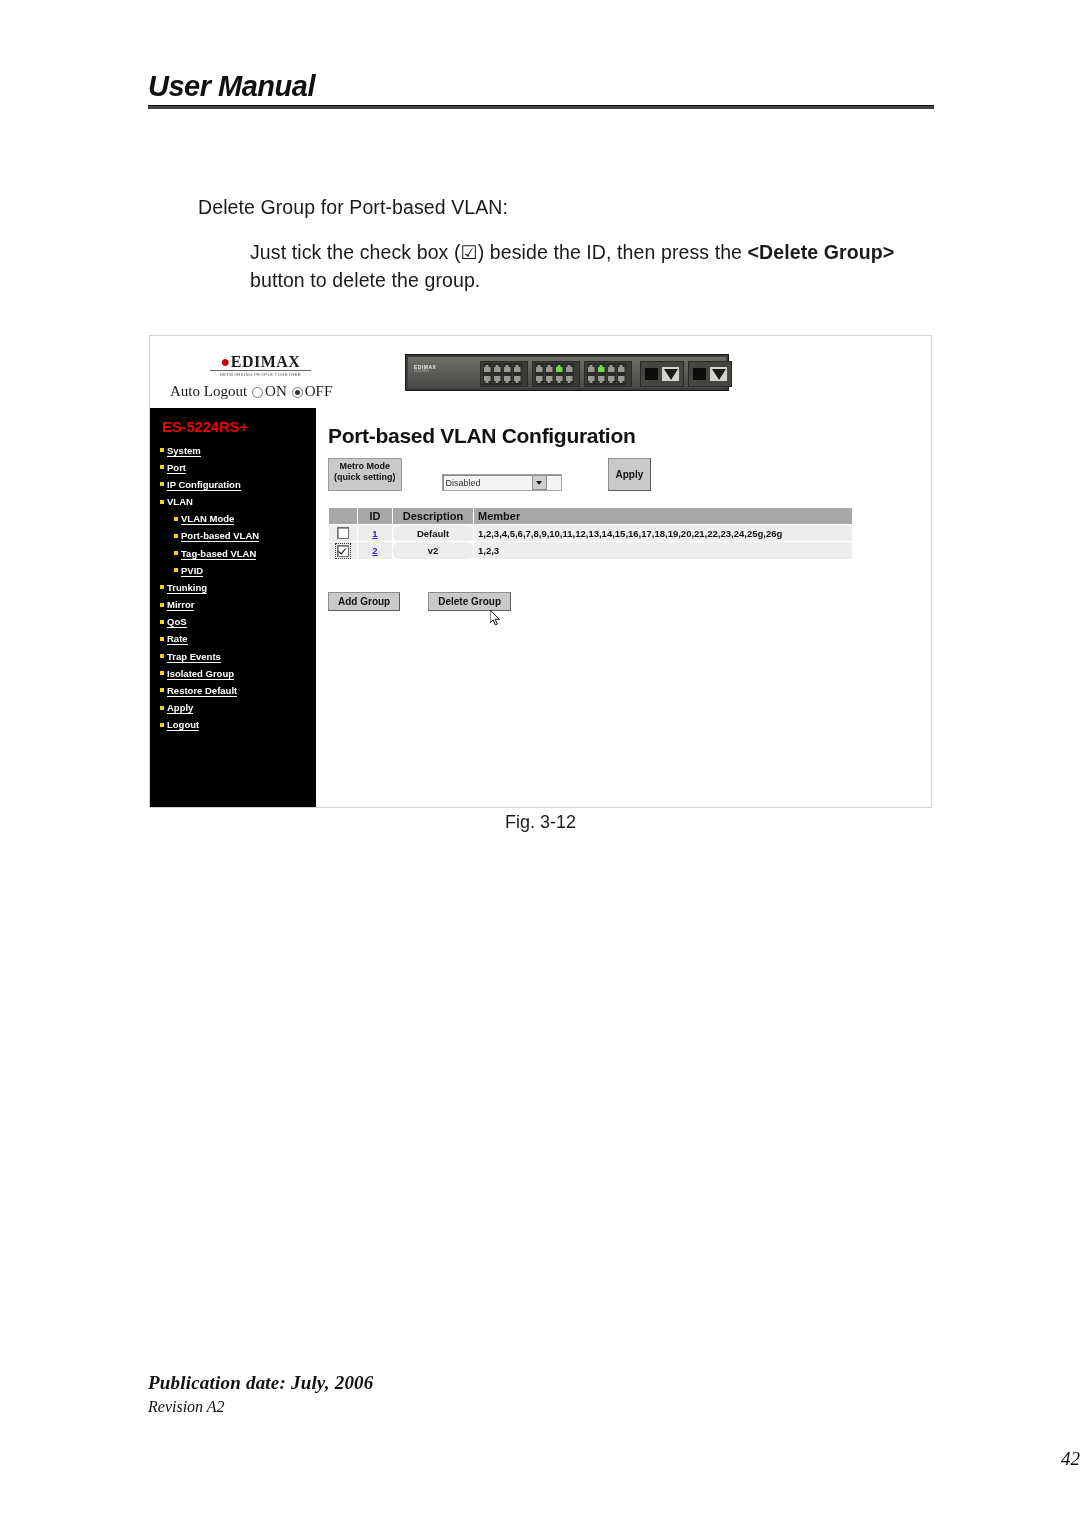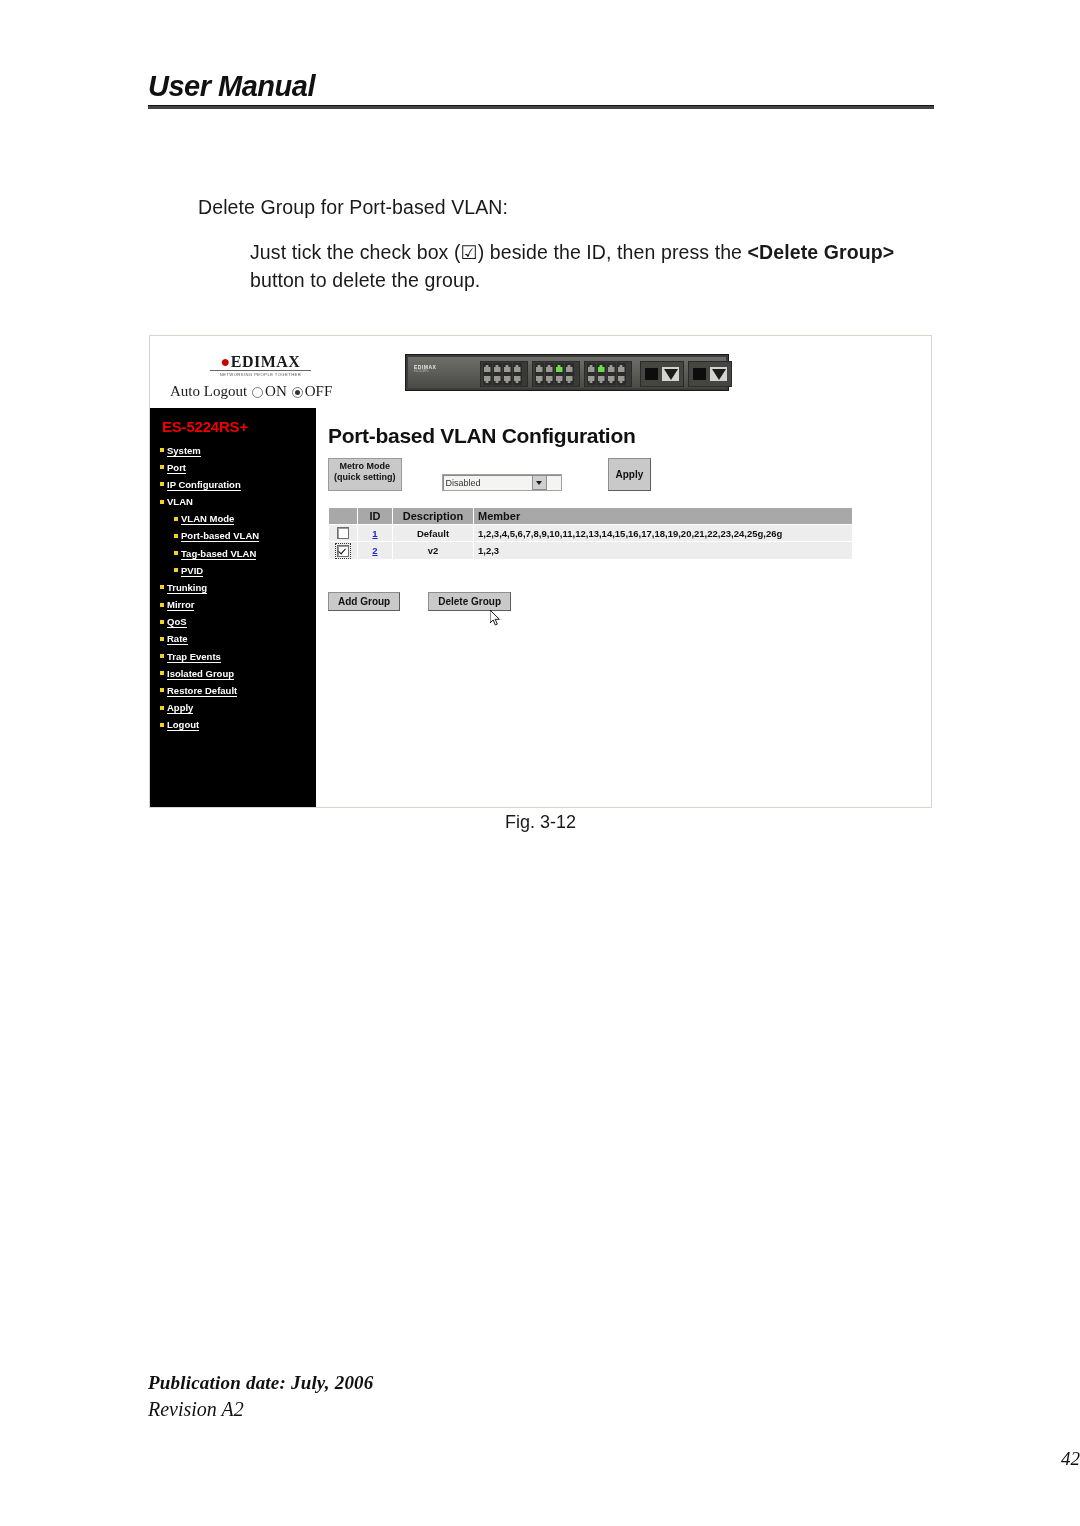--- a/index.html
+++ b/index.html
@@ -377,21 +377,21 @@
     padding: 2px 4px;
     border: 1px solid #ffffff;
     font-weight: bold;
     font-size: 9.5px;
     color: #111;
     white-space: nowrap;
     overflow: visible;
   }
   .vlan-table td.c-check { text-align: center; }
   .vlan-table td.c-id { text-align: center; }
-  .vlan-table td.c-desc { text-align: center; }
+  .vlan-table td.c-desc { text-align: center; border-radius: 6px; }
   .id-link {
     color: #2222cc;
     text-decoration: underline;
     font-weight: bold;
   }
   .cbox {
     display: inline-block;
     width: 10px; height: 10px;
     background: #ffffff;
     border: 1px solid #6f6f6f;
@@ -448,21 +448,21 @@
     font-family: "Liberation Serif", serif;
     font-weight: bold;
     font-style: italic;
     font-size: 19px;
     color: #111;
     letter-spacing: 0.2px;
   }
   .revision {
     font-family: "Liberation Serif", serif;
     font-style: italic;
-    font-size: 20px;
+    font-size: 16px;
     color: #111;
     margin-top: 4px;
   }
   #page-number {
     position: absolute;
     left: 0;
     top: 1448px;
     width: 1080px;
     text-align: right;
     font-family: "Liberation Serif", serif;

